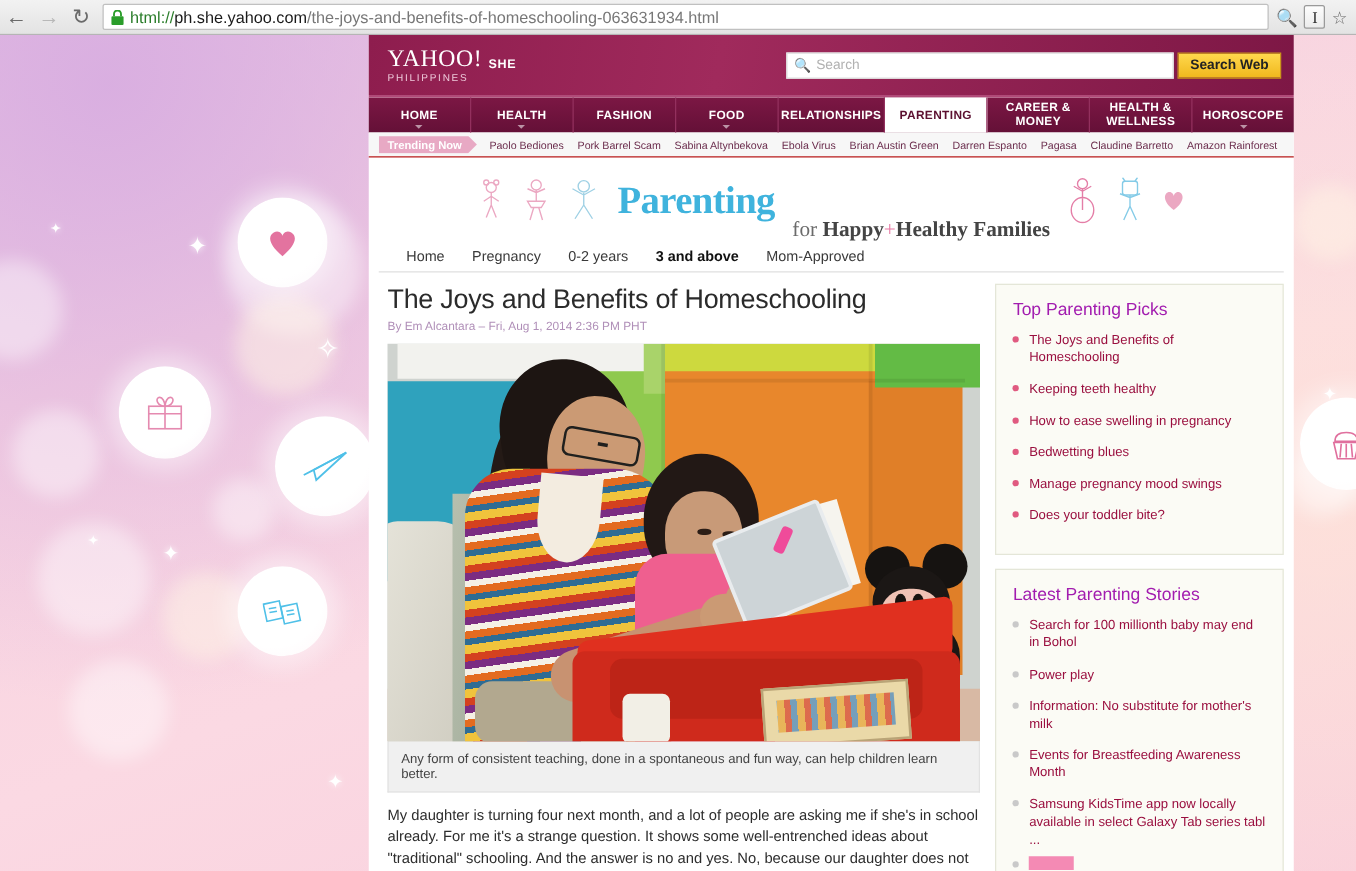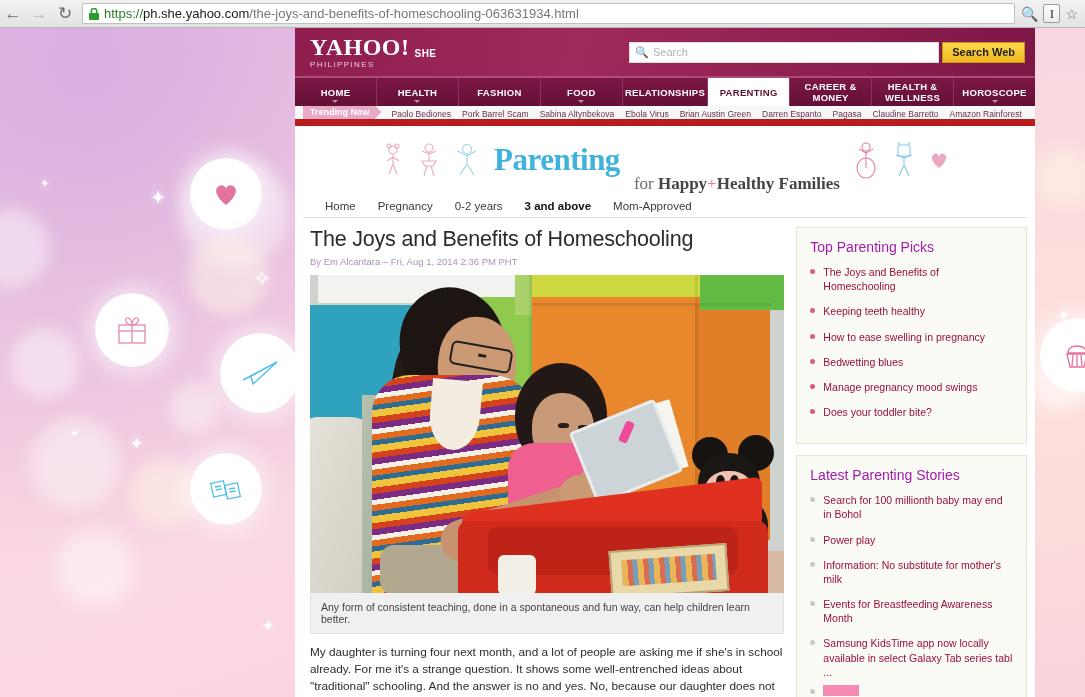--- a/index.html
+++ b/index.html
@@ -76,21 +76,21 @@
   
   #yahoo-header {
     height: 48px;
     background: linear-gradient(100deg, #8e1d4e 0%, #a02a5c 38%, #7d1745 100%);
     display: flex; align-items: center; padding: 0 10px 0 15px;
   }
   #yahoo-logo { display: flex; flex-direction: column; line-height: 1; }
   .logo-row { display: flex; align-items: flex-end; gap: 5px; }
   .logo-yahoo {
     font-family: "Liberation Serif", serif;
-    font-size: 24px; color: #fff; letter-spacing: .5px; font-weight: 700;
+    font-size: 19px; color: #fff; letter-spacing: .5px; font-weight: 400;
   }
   .logo-she { font-size: 10px; color: #fff; font-weight: bold; letter-spacing: .5px; }
   .logo-ph { font-size: 8px; color: #eec9da; letter-spacing: 1.4px; margin-top: 2px; }
   #search-area { margin-left: auto; display: flex; align-items: center; }
   #search-wrap {
     background: #fff; border: 1px solid #dcdcdc;
     display: flex; align-items: center; height: 21px; width: 310px; padding: 0 5px;
   }
   #search-glyph { color: #999; font-size: 11px; margin-right: 4px; }
   #search-input {
@@ -122,22 +122,22 @@
   .nav-item.active { background: #fff; color: #5c1030; }
   .nav-item.has-caret::after {
     content: ""; position: absolute; bottom: 3px; left: 50%;
     transform: translateX(-50%);
     border-left: 3px solid transparent; border-right: 3px solid transparent;
     border-top: 3px solid rgba(255,255,255,.55);
   }
 
   
   #trending {
-    height: 20px; background: #f7f7f7; border-bottom: 7px solid #b91c1c;
-    display: flex; align-items: flex-end; padding-left: 8px; overflow: hidden;
+    height: 20px; background: #f7f7f7; border-bottom: 1px solid #b91c1c;
+    display: flex; align-items: center; padding-left: 8px; overflow: hidden;
   }
   #trending-label {
     background: #e8a9c4; color: #fff; font-size: 9px; font-weight: bold;
     padding: 2px 12px 2px 7px; position: relative; margin-right: 10px;
     clip-path: polygon(0 0, calc(100% - 7px) 0, 100% 50%, calc(100% - 7px) 100%, 0 100%);
   }
   .trend-item { font-size: 8.5px; color: #6b2d4d; margin-right: 11px; white-space: nowrap; cursor: pointer; }
 
   
   #banner {
@@ -358,21 +358,21 @@
   <div class="nav-btn">←</div>
   <div class="nav-btn disabled">→</div>
   <div class="nav-btn">↻</div>
   <div id="url-bar">
     <span id="lock-icon">
       <svg width="10" height="12" viewBox="0 0 10 12">
         <rect x="0" y="5" width="10" height="7" rx="1" fill="#2a9d2a"></rect>
         <path d="M2.2 5 V3.2 A2.8 2.8 0 0 1 7.8 3.2 V5" fill="none" stroke="#2a9d2a" stroke-width="1.5"></path>
       </svg>
     </span>
-    <span class="url-scheme">https://</span>
+    <span class="url-scheme">html://</span>
       <span class="url-domain">ph.she.yahoo.com</span>
       <span class="url-path">/the-joys-and-benefits-of-homeschooling-063631934.html</span>
   </div>
   <div class="chrome-right">
     <span>🔍</span>
     <div id="text-tool">I</div>
     <span>☆</span>
   </div>
 </div>
 

